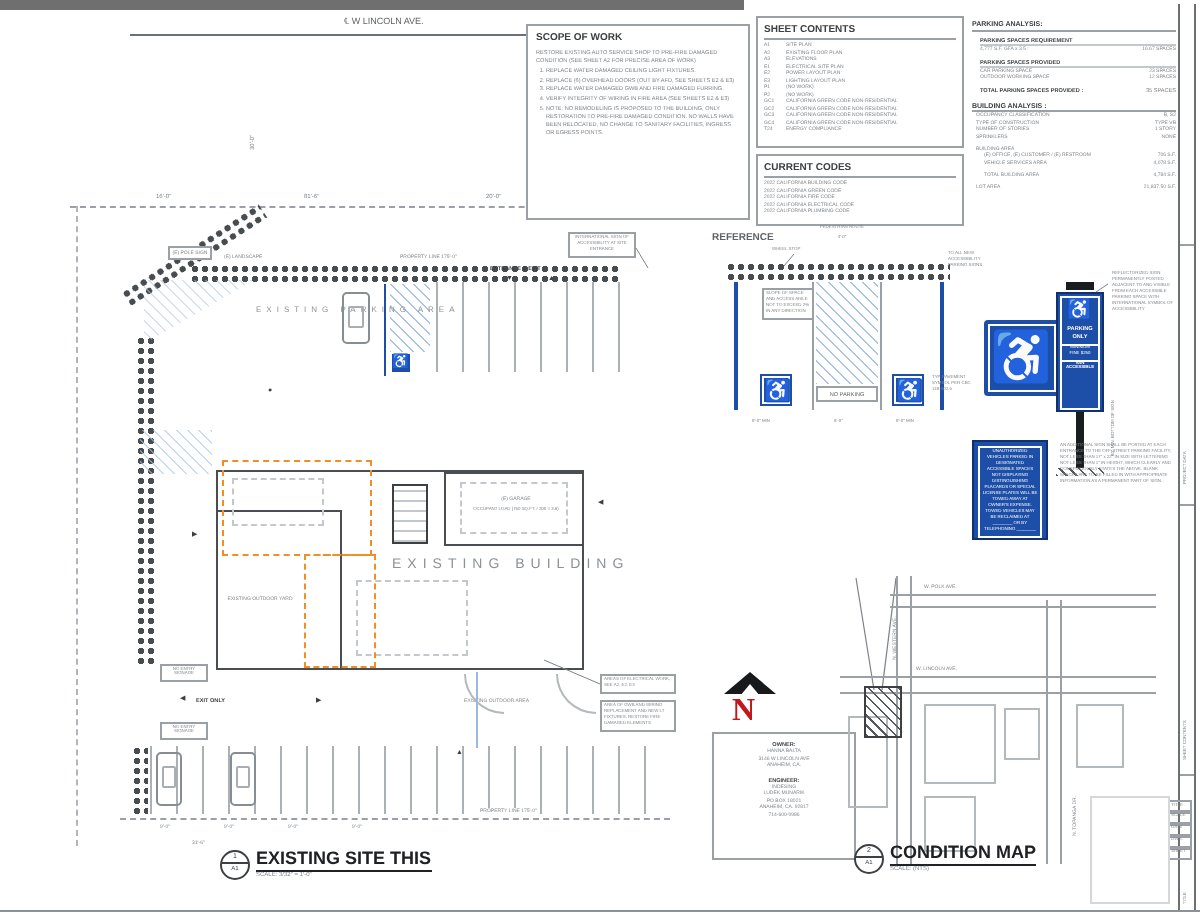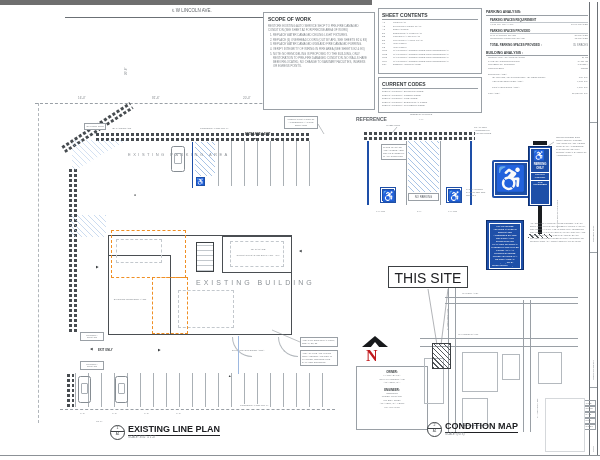--- a/index.html
+++ b/index.html
@@ -314,23 +314,20 @@
   <div class="abs t22 gray" style="left:530px;top:222px;width:58px;">AN ADDITIONAL SIGN SHALL BE POSTED AT EACH ENTRANCE TO THE OFF-STREET PARKING FACILITY, NOT LESS THAN 17" x 22" IN SIZE WITH LETTERING NOT LESS THAN 1" IN HEIGHT, WHICH CLEARLY AND CONSPICUOUSLY STATES THE ABOVE. BLANK SPACES ARE TO BE FILLED IN WITH APPROPRIATE INFORMATION AS A PERMANENT PART OF SIGN.</div>
 
   <svg class="abs" style="left:0;top:0;width:600px;height:460px;pointer-events:none;" viewBox="0 0 600 460">
     <line x1="428" y1="289" x2="437" y2="345" stroke="#7d8288" stroke-width="0.6"></line>
     <line x1="448" y1="289" x2="441" y2="345" stroke="#7d8288" stroke-width="0.6"></line>
     <line x1="397" y1="127" x2="392" y2="133" stroke="#7d8288" stroke-width="0.5"></line>
     <line x1="318" y1="124" x2="324" y2="134" stroke="#7d8288" stroke-width="0.5"></line>
     <line x1="300" y1="342" x2="272" y2="330" stroke="#7d8288" stroke-width="0.5"></line>
     <line x1="554" y1="142" x2="548" y2="146" stroke="#7d8288" stroke-width="0.5"></line>
   </svg>
-  <div class="abs panel" style="left:388px;top:266px;width:80px;height:22px;border-width:0.8px;border-color:#3c4043;">
-    <div style="font-size:14px;line-height:22px;text-align:center;color:#202124;">THIS SITE</div>
-  </div>
 
   <div class="abs" style="left:362px;top:336px;width:26px;height:12px;">
     <div style="width:0;height:0;border-left:13px solid transparent;border-right:13px solid transparent;border-bottom:11px solid #17191b;"></div>
     <div style="position:absolute;left:8px;top:6px;width:0;height:0;border-left:5px solid transparent;border-right:5px solid transparent;border-bottom:6px solid #fff;"></div>
   </div>
   <div class="abs" style="left:366px;top:347px;font-family:'Liberation Serif',serif;font-weight:bold;font-size:16px;color:#c0181c;">N</div>
 
   <div class="abs panel ctr" style="left:356px;top:366px;width:72px;height:64px;padding:3px 2px;">
     <div class="t28 b">OWNER:</div>
     <div class="t25 gray">HANNA BALTA</div>
@@ -363,21 +360,21 @@
     <div class="abs t25 gray" style="left:38px;top:45px;background:#fff;">W. LINCOLN AVE.</div>
     <div class="abs t25 gray vtxt" style="left:26px;top:42px;">N. WESTERN AVE.</div>
     <div class="abs t25 gray vtxt" style="left:116px;top:130px;">N. TOPANGA DR.</div>
   </div>
 
   <div class="abs" style="left:110px;top:424px;">
     <div class="abs" style="left:0;top:1px;width:13px;height:13px;border:0.8px solid #3c4043;border-radius:50%;text-align:center;">
       <div class="t35" style="border-bottom:0.7px solid #3c4043;">1</div>
       <div class="t3">A1</div>
     </div>
-    <div class="abs" style="left:18px;top:0;font-size:9px;font-weight:bold;color:#202124;border-bottom:1px solid #202124;padding-bottom:1px;white-space:nowrap;">EXISTING LINE PLAN</div>
+    <div class="abs" style="left:18px;top:0;font-size:9px;font-weight:bold;color:#202124;border-bottom:1px solid #202124;padding-bottom:1px;white-space:nowrap;">EXISTING SITE THIS</div>
     <div class="abs t3 gray" style="left:18px;top:11px;white-space:nowrap;">SCALE:  3/32" = 1'-0"</div>
   </div>
   <div class="abs" style="left:427px;top:421px;">
     <div class="abs" style="left:0;top:1px;width:13px;height:13px;border:0.8px solid #3c4043;border-radius:50%;text-align:center;">
       <div class="t35" style="border-bottom:0.7px solid #3c4043;">2</div>
       <div class="t3">A1</div>
     </div>
     <div class="abs" style="left:18px;top:0;font-size:9px;font-weight:bold;color:#202124;border-bottom:1px solid #202124;padding-bottom:1px;white-space:nowrap;">CONDITION MAP</div>
     <div class="abs t3 gray" style="left:18px;top:11px;white-space:nowrap;">SCALE:  (NTS)</div>
   </div>

